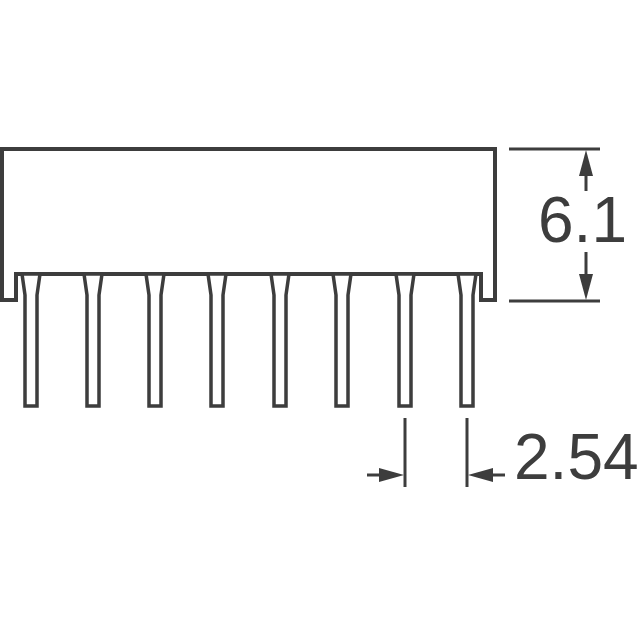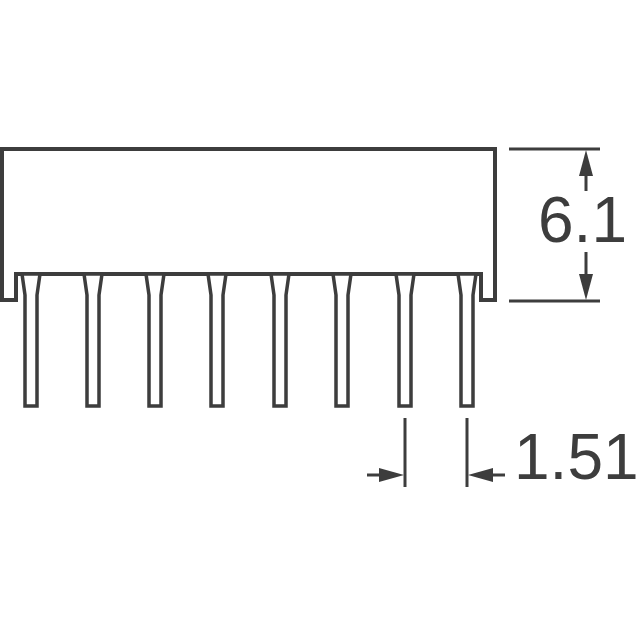--- a/index.html
+++ b/index.html
@@ -45,13 +45,13 @@
     <line x1="405" y1="418" x2="405" y2="487" stroke-width="3"></line>
     <line x1="467" y1="418" x2="467" y2="487" stroke-width="3"></line>
     <line x1="367" y1="475" x2="390" y2="475" stroke-width="3"></line>
     <line x1="482" y1="475" x2="505" y2="475" stroke-width="3"></line>
     <polygon points="404,475 379,468 379,482" stroke="none"></polygon>
     <polygon points="468,475 493,468 493,482" stroke="none"></polygon>
   </g>
 </svg>
 
 <div class="dim-text" style="left:538px; top:188px;">6.1</div>
-<div class="dim-text" style="left:514px; top:425px;">1.51</div>
+<div class="dim-text" style="left:514px; top:425px;">2.54</div>
 
 </body></html>

